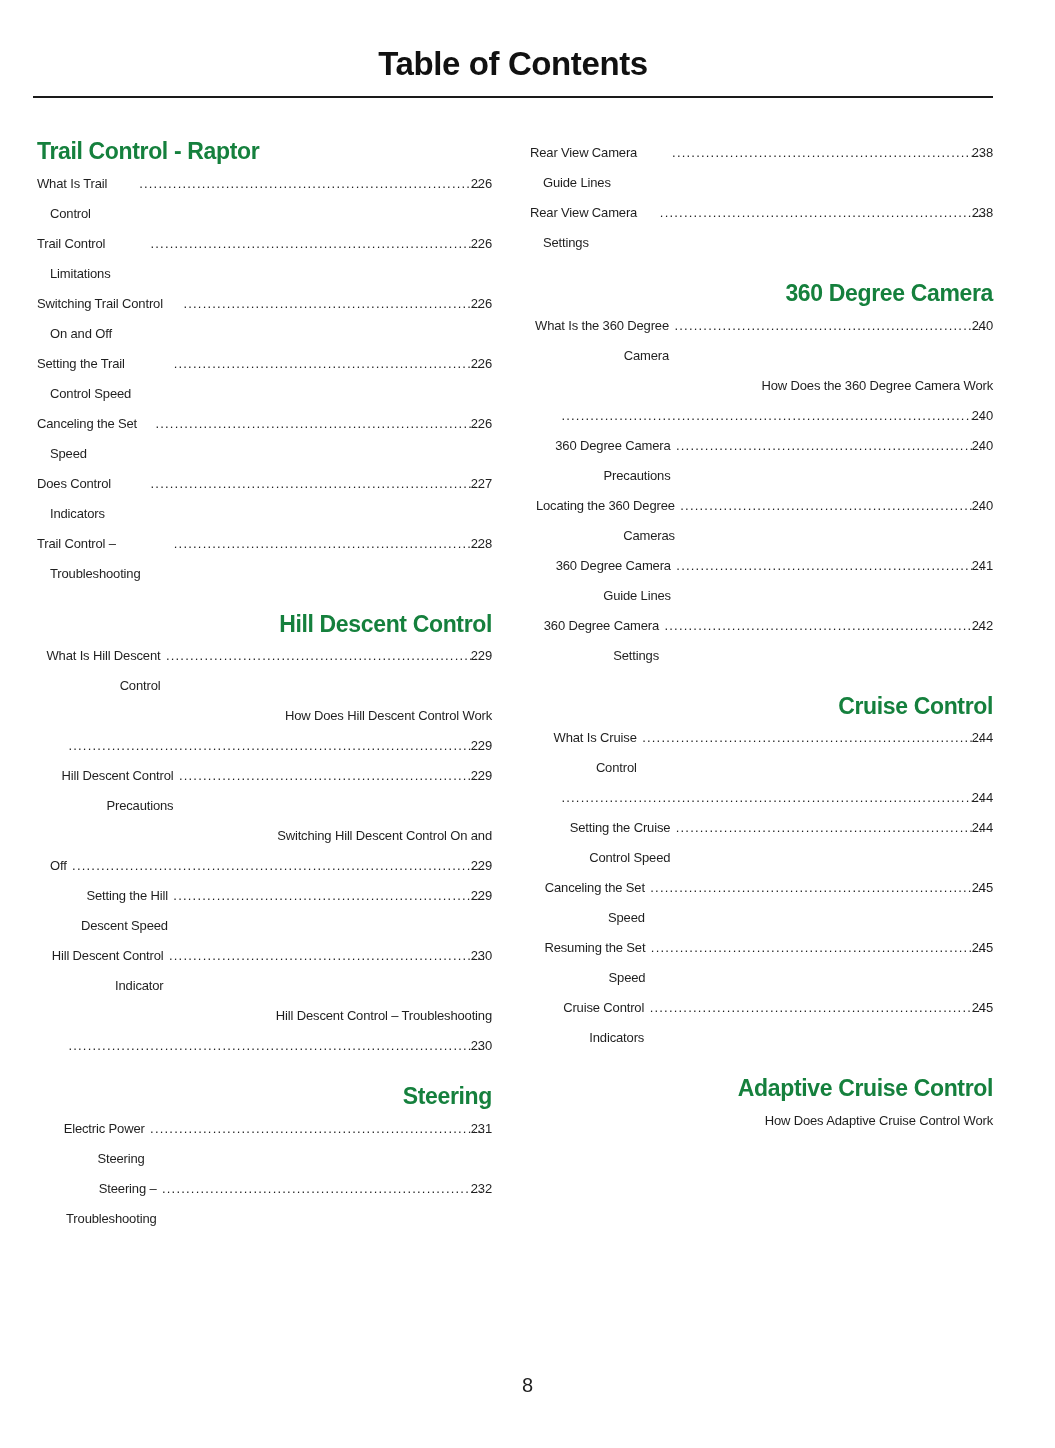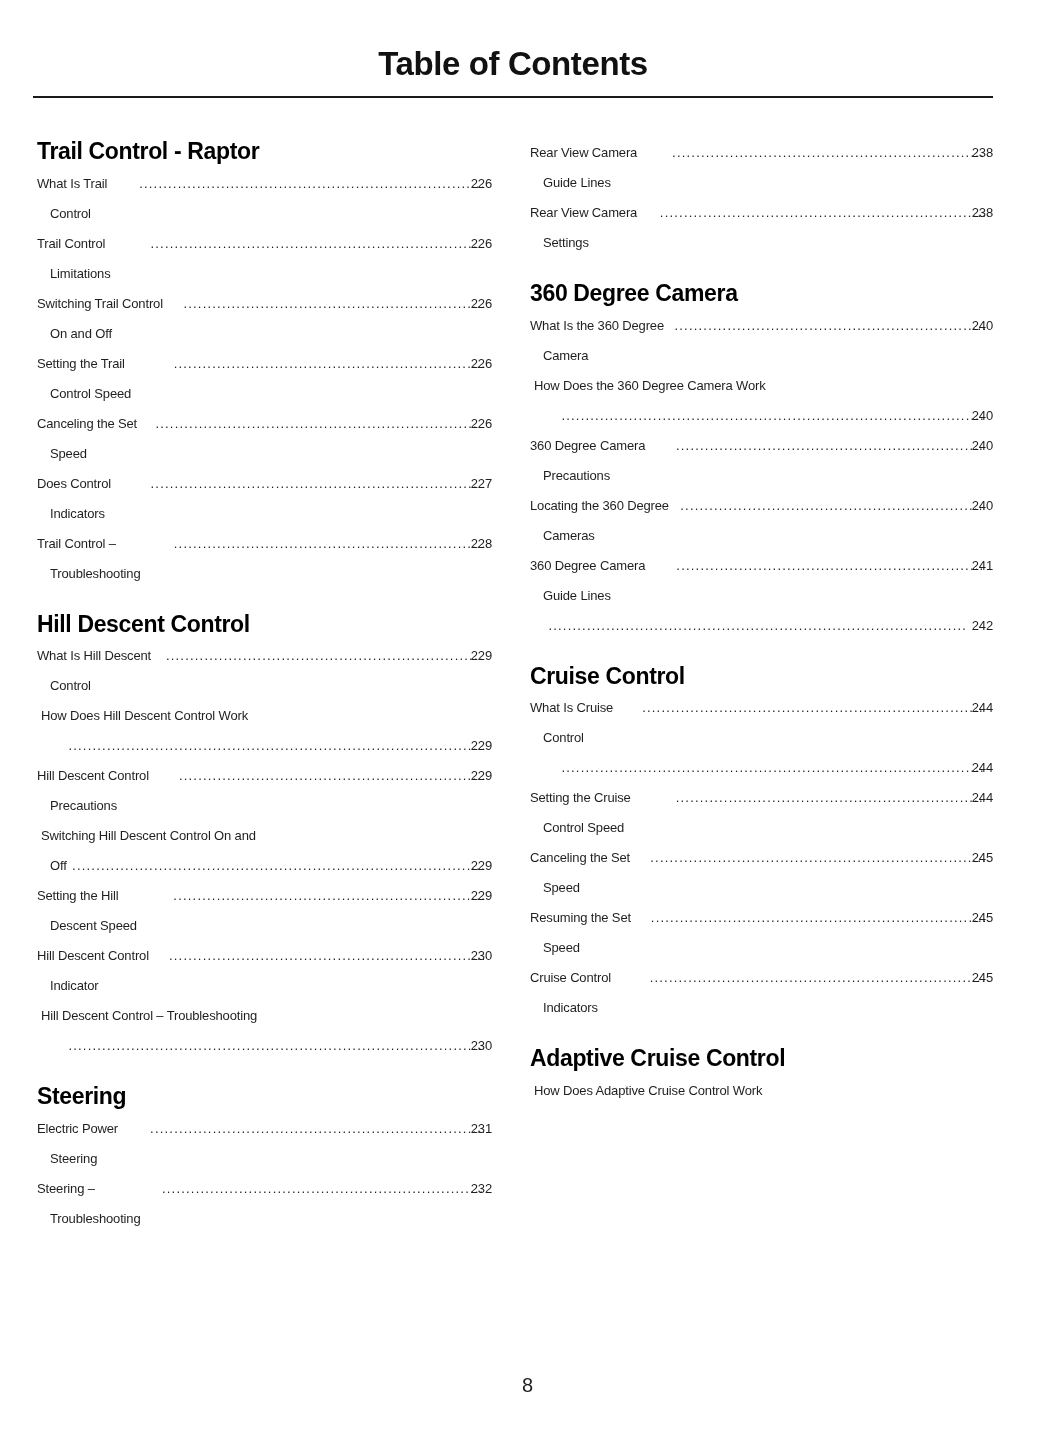--- a/index.html
+++ b/index.html
@@ -62,28 +62,28 @@
     padding-right: 38px;
   }
   .col-right {
     width: 525px;
     padding-left: 0px;
     padding-right: 62px;
   }
 
   
   .section { margin: 0; }
-  .section + .section { margin-top: 22px; }
+  .section + .section { margin-top: 22px; text-align: right; }
   .col .section:first-child { margin-top: 0; }
 
   .section-heading {
     font-size: 23px;
     font-weight: bold;
     letter-spacing: -0.35px;
-    color: #000000;
+    color: #15803d;
     line-height: 1.2;
     margin: 0 0 3px 0;
   }
 
   .toc-entry {
     display: block;
     font-size: 13px;
     line-height: 30px;
     color: #1f1f1f;
     letter-spacing: -0.15px;
@@ -318,20 +318,21 @@
           </div>
           <div class="toc-entry">
             <div class="entry-row">
               <span class="entry-text">360 Degree Camera Guide Lines</span>
               <span class="leader">..........................................................................................</span>
               <span class="entry-page">241</span>
             </div>
           </div>
           <div class="toc-entry">
             <div class="entry-row">
+              <span class="entry-text">360 Degree Camera Settings</span>
               <span class="leader">..........................................................................................</span>
               <span class="entry-page">242</span>
             </div>
           </div>
         </div>
         <div class="section">
           <div class="section-heading">Cruise Control</div>
           <div class="toc-entry">
             <div class="entry-row">
               <span class="entry-text">What Is Cruise Control</span>

